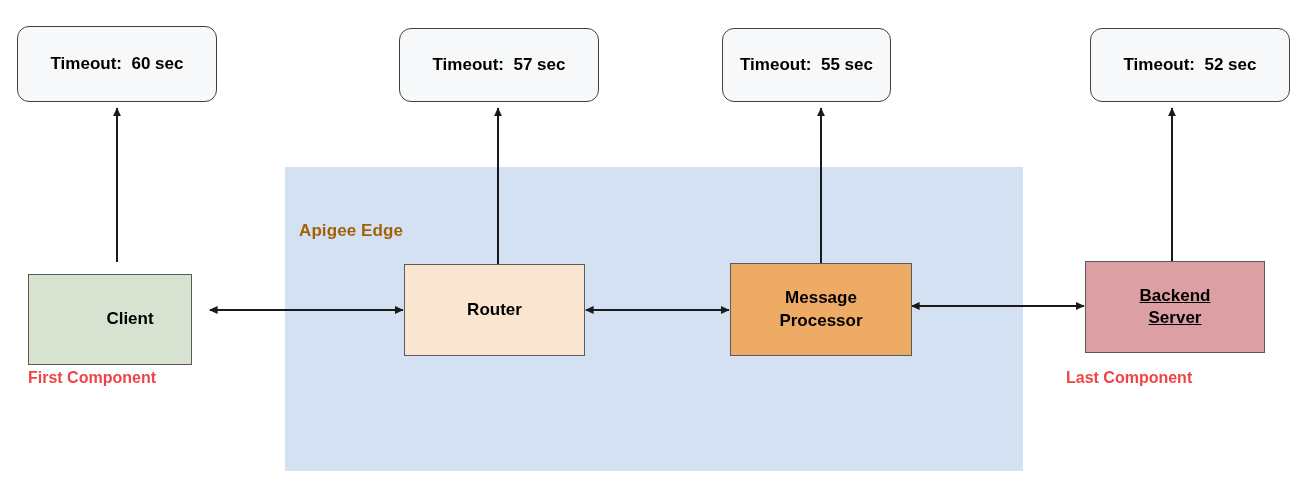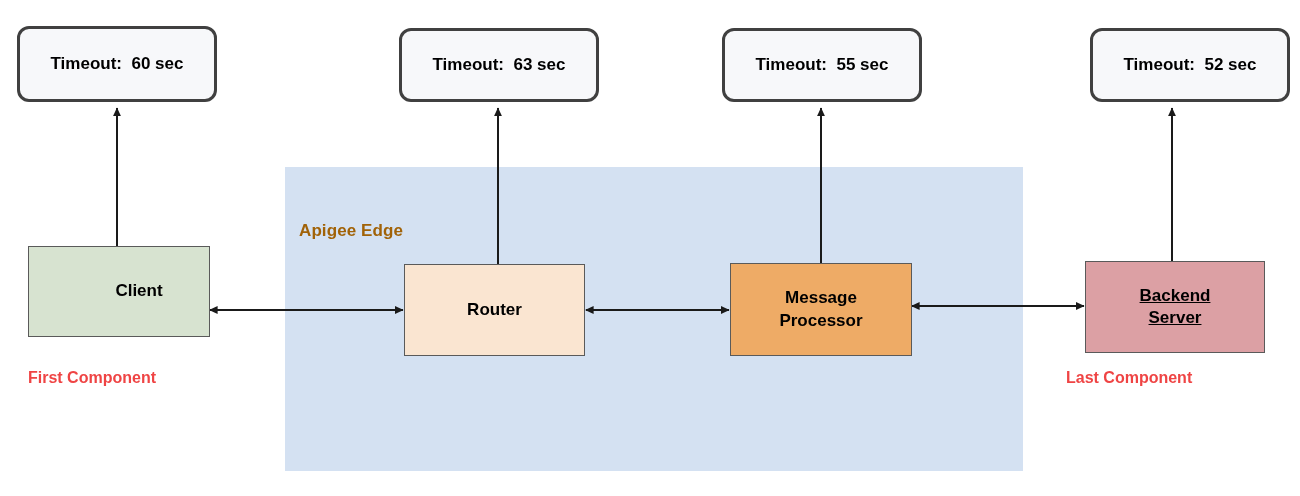--- a/index.html
+++ b/index.html
@@ -38,21 +38,21 @@
     letter-spacing: .1px;
     white-space: nowrap;
     margin-top: 36px;
   }
 
   
   .timeout-box {
     position: absolute;
     box-sizing: border-box;
     background: #f7f8fa;
-    border: 3px solid #404040;
+    border: 1px solid #404040;
     border-radius: 12px;
     display: flex;
     align-items: center;
     justify-content: center;
     font-size: 17px;
     font-weight: bold;
     color: #000000;
     white-space: pre;
   }
 
@@ -120,25 +120,25 @@
     </g>
 
     <g stroke="#1a1a1a" stroke-width="2" fill="none">
       <line x1="210" y1="310" x2="403" y2="310" marker-start="url(#ah-start)" marker-end="url(#ah)"></line>
       <line x1="586" y1="310" x2="729" y2="310" marker-start="url(#ah-start)" marker-end="url(#ah)"></line>
       <line x1="912" y1="306" x2="1084" y2="306" marker-start="url(#ah-start)" marker-end="url(#ah)"></line>
     </g>
   </svg>
 
   <div class="timeout-box" style="left:17px;  top:26px; width:200px; height:76px;">Timeout:  60 sec</div>
-  <div class="timeout-box" style="left:399px; top:28px; width:200px; height:74px;">Timeout:  63 sec</div>
-  <div class="timeout-box" style="left:722px; top:28px; width:200px; height:74px;">Timeout:  55 sec</div>
+  <div class="timeout-box" style="left:399px; top:28px; width:200px; height:74px;">Timeout:  57 sec</div>
+  <div class="timeout-box" style="left:722px; top:28px; width:169px; height:74px;">Timeout:  55 sec</div>
   <div class="timeout-box" style="left:1074px; top:28px; width:200px; height:74px;margin-left:16px;">Timeout:  52 sec</div>
 
-  <div class="node client" style="left:28px; top:246px; width:182px; height:91px;padding-left:40px;">Client</div>
+  <div class="node client" style="left:28px; top:274px; width:164px; height:91px;padding-left:40px;">Client</div>
   <div class="node router" style="left:404px; top:264px; width:181px; height:92px;">Router</div>
   <div class="node mp" style="left:730px; top:263px; width:182px; height:93px;">Message<br>Processor</div>
   <div class="node backend" style="left:1085px; top:261px; width:180px; height:92px;">Backend<br>Server</div>
 
   <div class="caption" style="left:28px; top:369px;">First Component</div>
   <div class="caption" style="left:1066px; top:369px;">Last Component</div>
 
 </div>
 
 </body></html>

